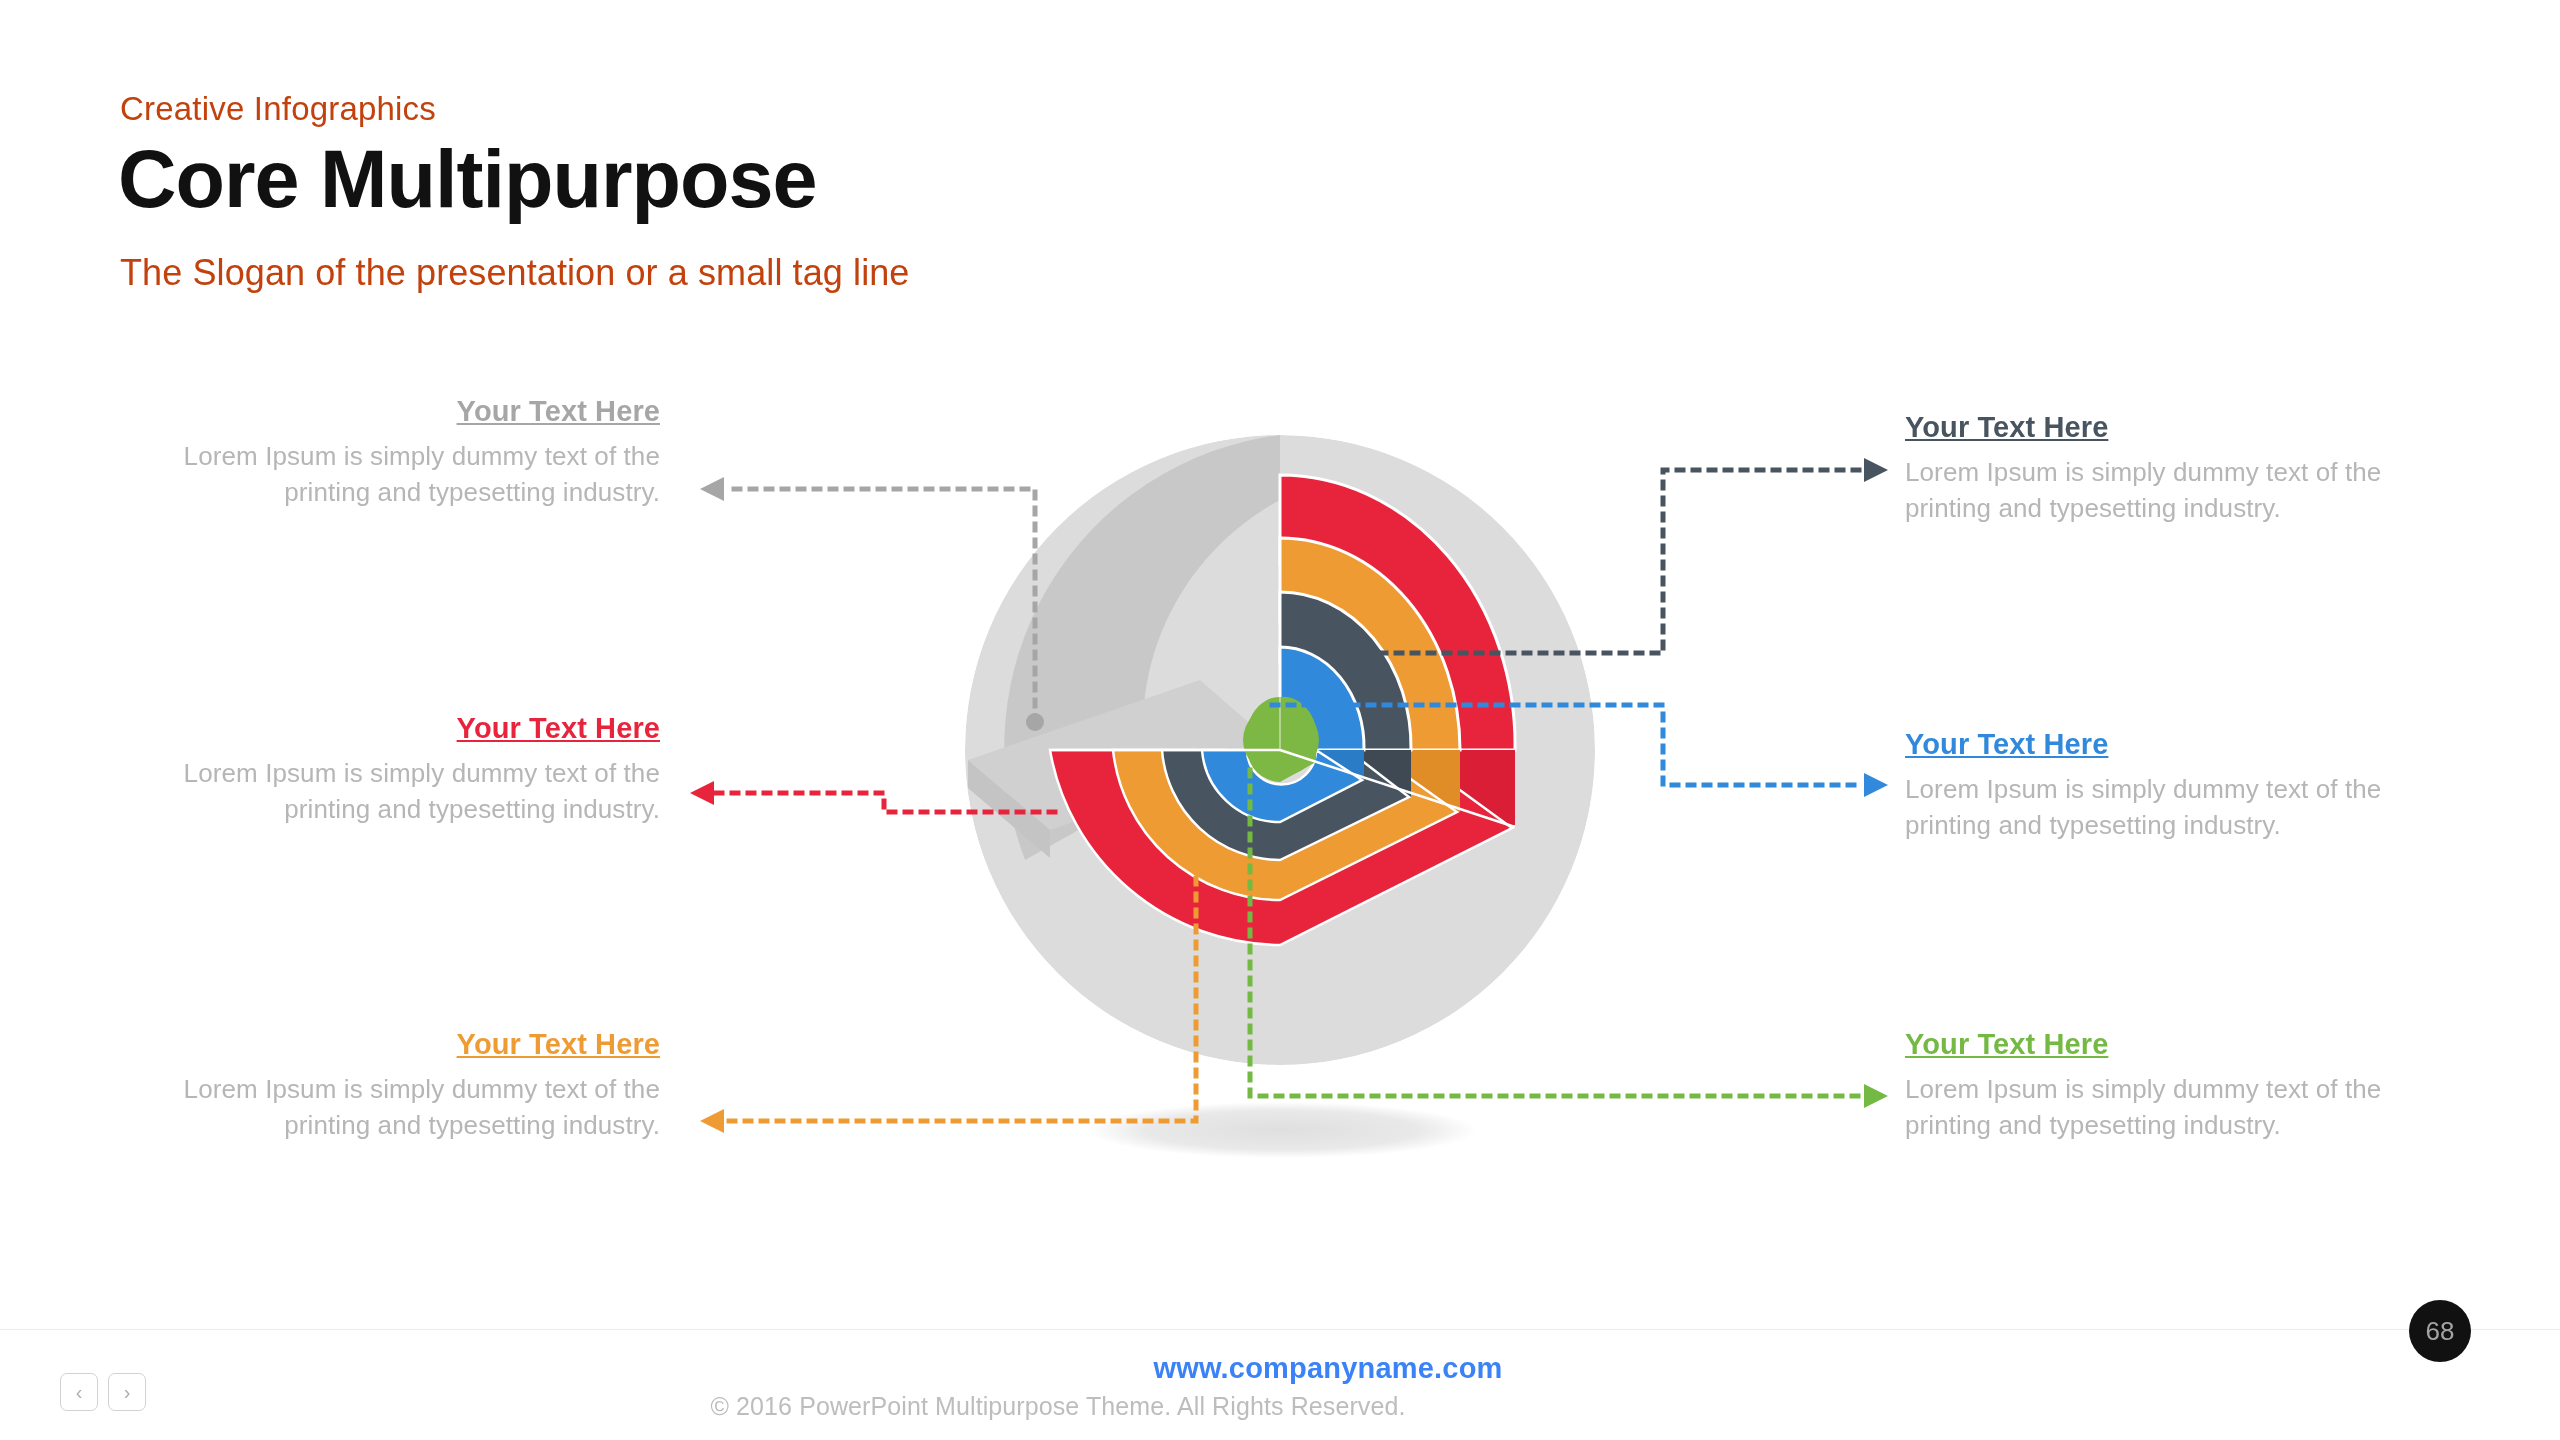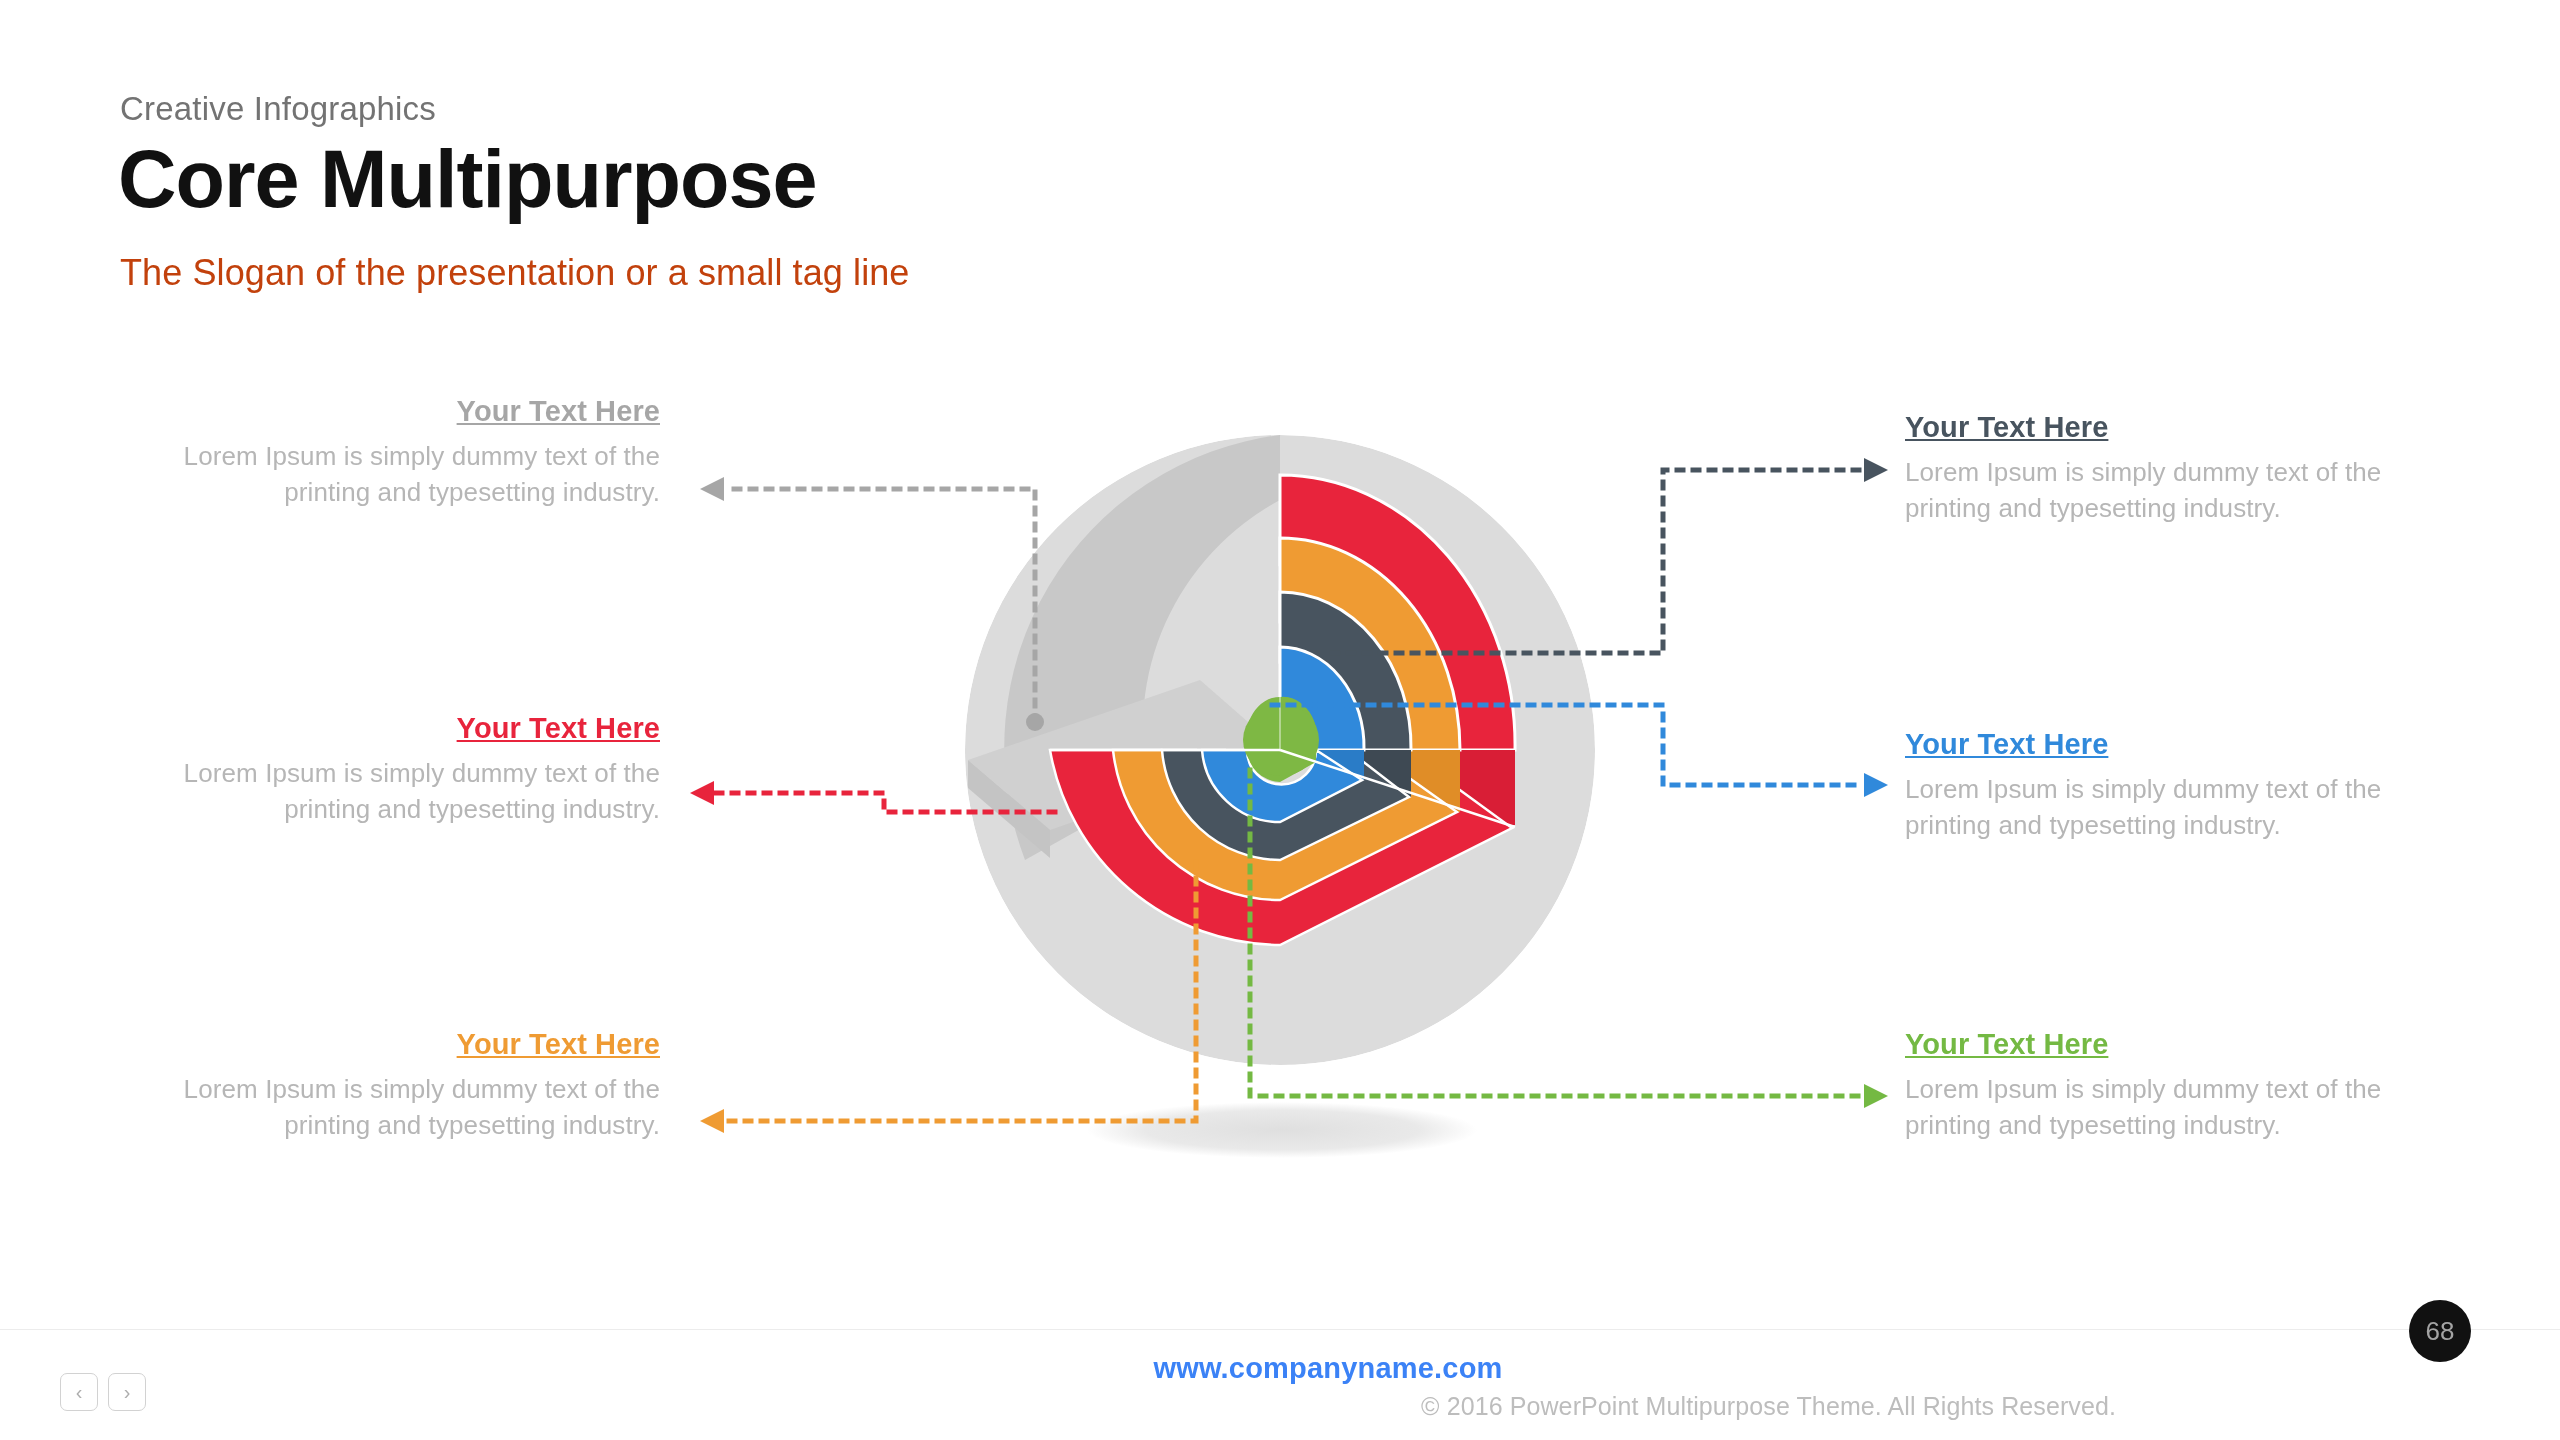--- a/index.html
+++ b/index.html
@@ -7,21 +7,21 @@
   body{
     width:2560px; height:1440px;
     font-family:"Liberation Sans", sans-serif;
     position:relative; overflow:hidden;
     -webkit-font-smoothing:antialiased;
   }
 
   
   .eyebrow{
     position:absolute; left:120px; top:90px;
-    font-size:33px; color:#737373; font-weight:400; letter-spacing:.2px;
+    font-size:33px; color:#c2410c; font-weight:400; letter-spacing:.2px;
   }
   .title{
     position:absolute; left:118px; top:133px;
     font-size:81px; font-weight:700; color:#111111; letter-spacing:-1px;
   }
   .slogan{
     position:absolute; left:120px; top:252px;
     font-size:36px; font-weight:400; color:#c2410c; letter-spacing:.1px;
   }
 
@@ -55,21 +55,21 @@
   
   .footer-rule{
     position:absolute; left:0; top:1329px; width:2560px; height:1px;
     background:#ECECEC;
   }
   .foot-url{
     position:absolute; left:0; top:1352px; width:2560px; text-align:center;
     font-size:29px; font-weight:700; color:#3b82f6; letter-spacing:.2px;margin-left:48px;
   }
   .foot-copy{
-    position:absolute; left:0; top:1392px; width:2116px; text-align:right;
+    position:absolute; left:0; top:1392px; width:2116px; text-align:center;
     font-size:25px; font-weight:400; color:#BDBDBD; letter-spacing:.1px;
   }
   .navbtn{
     position:absolute; top:1373px; width:38px; height:38px;
     border:1px solid #D2D2D2; border-radius:7px; background:#fff;
     display:flex; align-items:center; justify-content:center;
     font-size:20px; color:#ADADAD; line-height:1; cursor:pointer;
   }
   #nav-prev{ left:60px; }
   #nav-next{ left:108px; }

